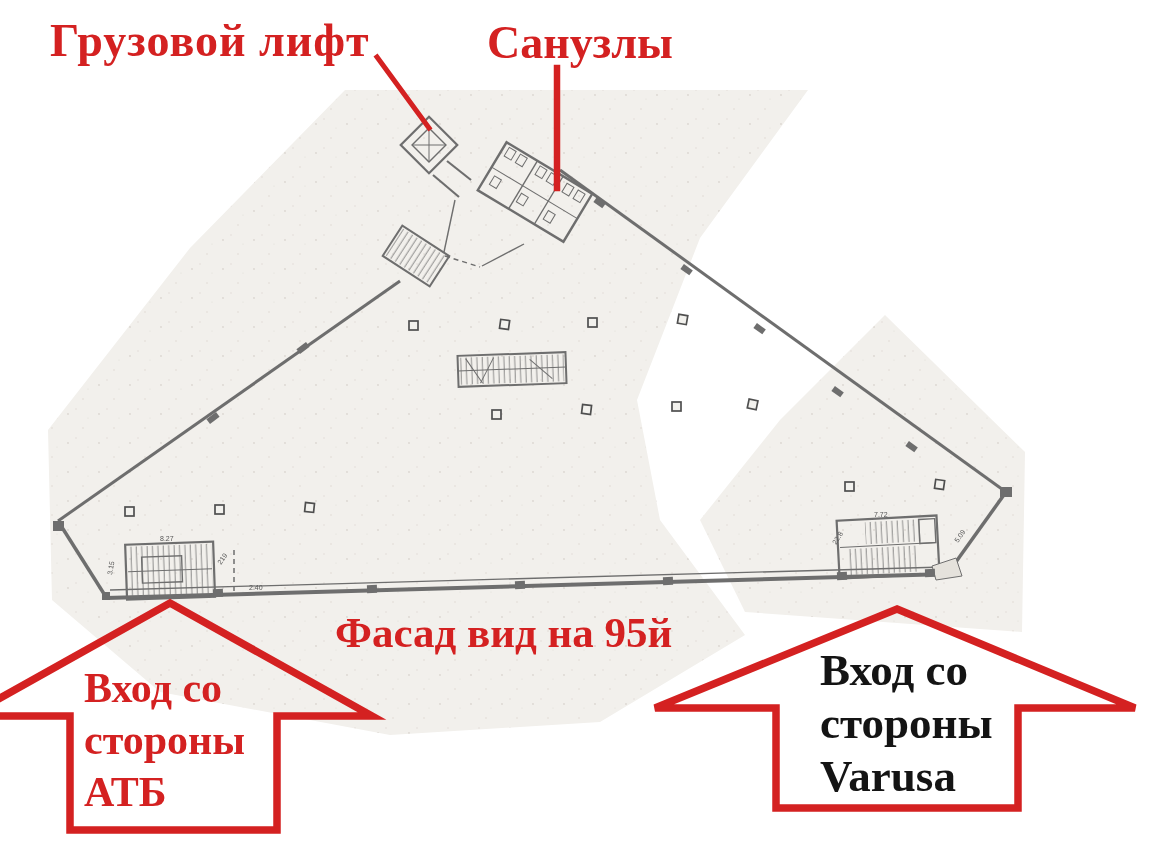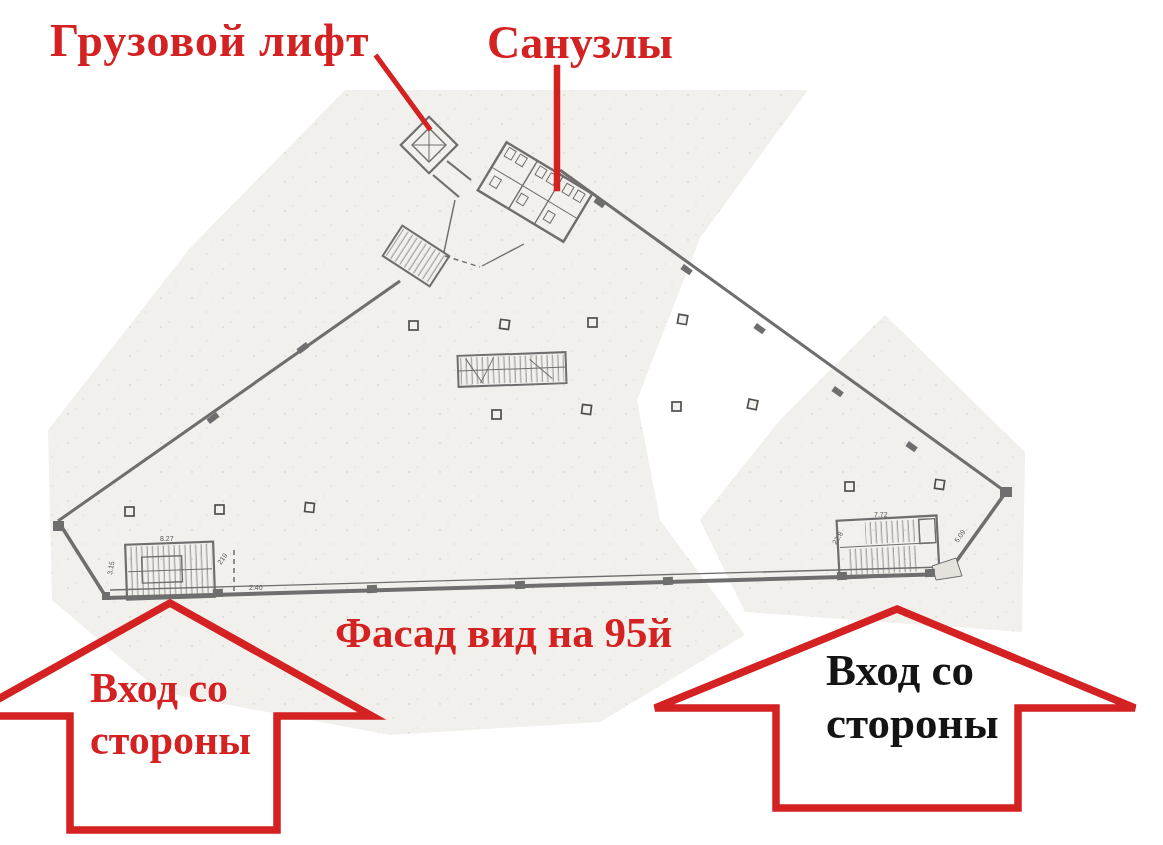--- a/index.html
+++ b/index.html
@@ -10,21 +10,21 @@
   .plan-svg{position:absolute;left:0;top:0;}
   .lbl{position:absolute;font-weight:bold;white-space:nowrap;}
   .red-serif{color:var(--annotation_red);font-family:"Liberation Serif",serif;}
   #freight-label{left:50px;top:14px;font-size:46px;letter-spacing:1px;}
   #san-label{left:487px;top:16px;font-size:46px;}
   #area-label{
     left:678px;top:180px;font-size:68px;line-height:1;
     font-family:"Liberation Sans",sans-serif;color:var(--area_red);letter-spacing:-1px;
   }
   #facade-label{left:335px;top:608px;font-size:43px;}
-  .arrow-label{position:absolute;font-weight:bold;font-family:"Liberation Serif",serif;margin-left:6px;}
+  .arrow-label{position:absolute;font-weight:bold;font-family:"Liberation Serif",serif;}
   #atb-label{left:84px;top:662px;font-size:42px;line-height:52px;color:var(--annotation_red);}
   #varusa-label{left:820px;top:644px;font-size:45px;line-height:53px;color:var(--entrance_right_text);}
   
   .scan{fill:var(--scan_bg);}
   .wall{stroke:var(--wall_gray);fill:none;}
   .thin{stroke:var(--wall_gray);fill:none;stroke-width:1.4px;}
   .fixture{stroke:var(--wall_gray);fill:none;stroke-width:1px;}
   .dashed{stroke:var(--wall_gray);fill:none;stroke-width:1.5px;stroke-dasharray:5 4;}
   .col{stroke:#4f4f4f;stroke-width:1.7px;fill:#f2f1ed;}
   .tick{fill:var(--wall_gray);stroke:none;}
@@ -187,20 +187,22 @@
   <div class="lbl red-serif" id="san-label">Санузлы</div>
 
   <div class="lbl red-serif" id="freight-label">Грузовой лифт</div>
 
 
   <div class="lbl red-serif" id="facade-label">Фасад вид на 95й</div>
 
   <div class="arrow-label" id="atb-label">
     <div>Вход со</div>
     <div>стороны</div>
+    <div>АТБ</div>
   </div>
 
   <div class="arrow-label" id="varusa-label">
     <div>Вход со</div>
     <div>стороны</div>
+    <div>Varusa</div>
   </div>
 
 </div>
 
 </body></html>

